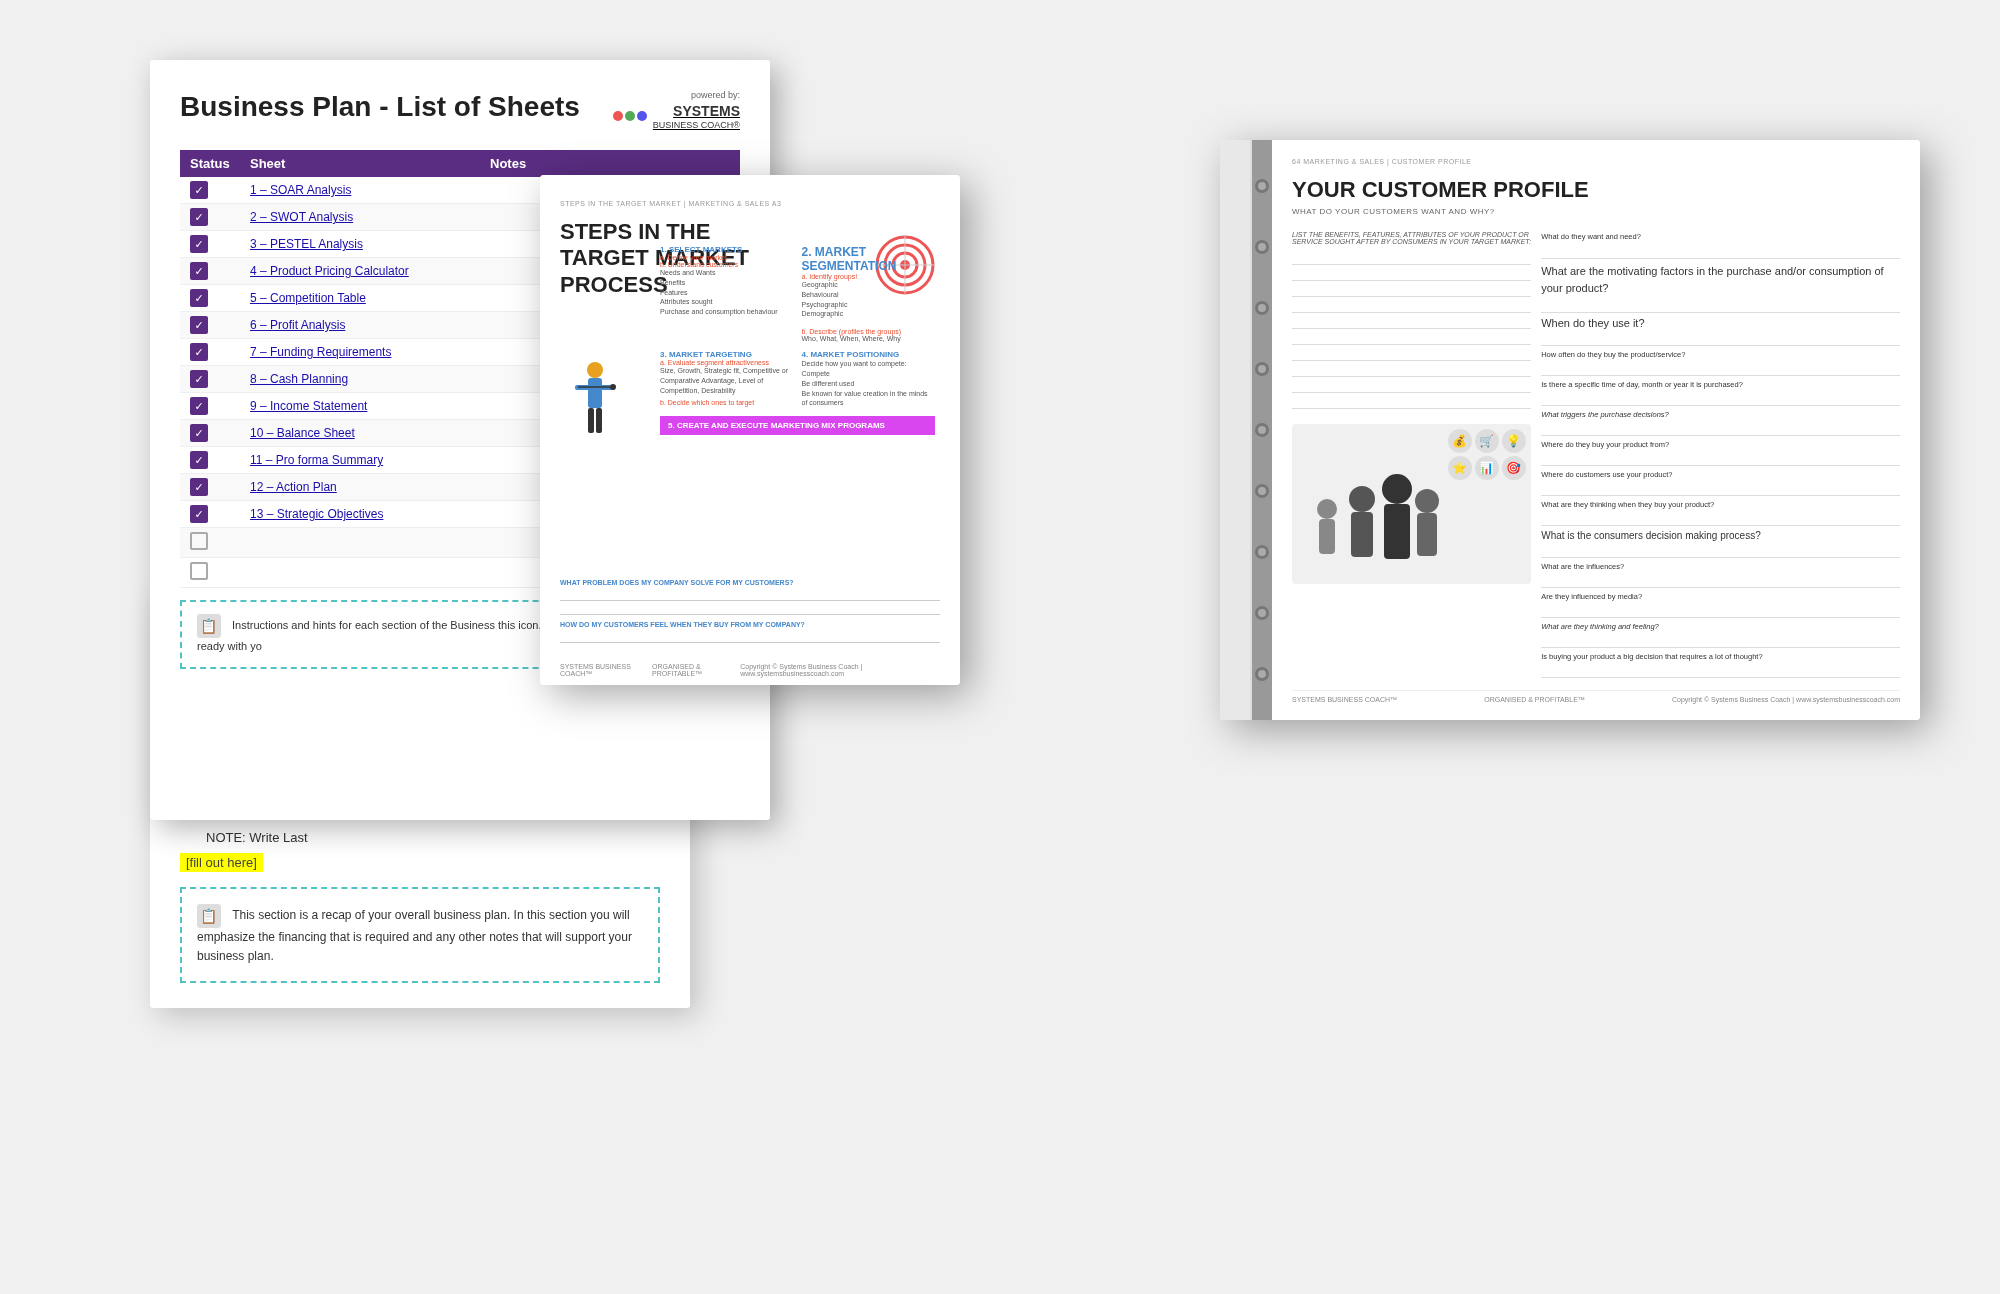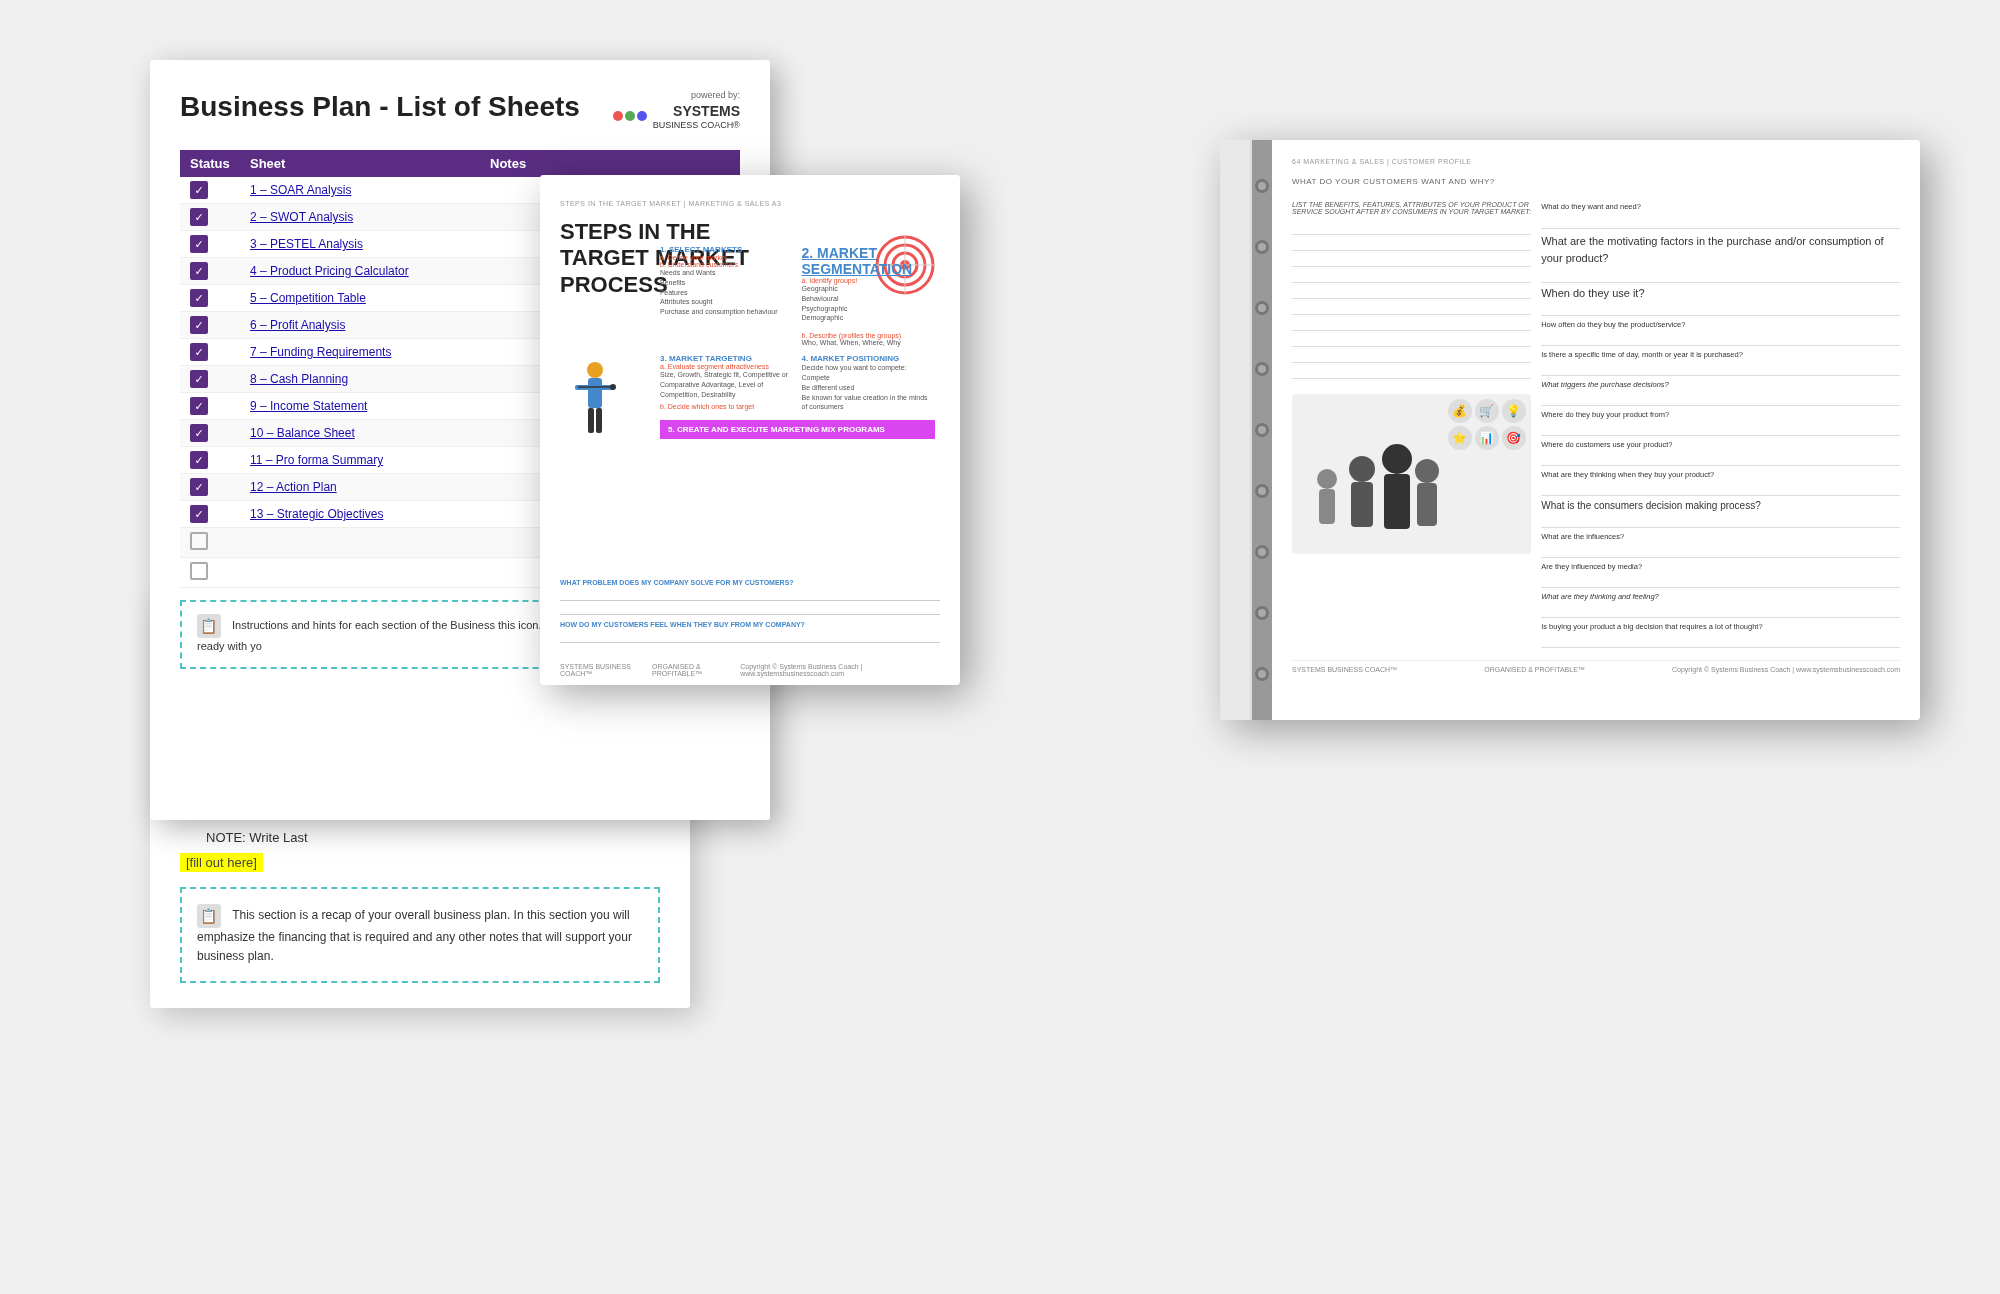--- a/index.html
+++ b/index.html
@@ -54,20 +54,21 @@
       font-size: 9px;
       color: #666;
       display: block;
     }
 
     .logo-brand {
       display: flex;
       align-items: center;
       gap: 6px;
       margin-top: 2px;
+      text-decoration: underline;
     }
 
     .logo-icon-circles {
       display: flex;
       gap: 2px;
     }
 
     .logo-circle {
       width: 10px;
       height: 10px;
@@ -531,21 +532,21 @@
 
       <div style="position:absolute;top:70px;left:120px;right:25px;">
         <div style="display:grid;grid-template-columns:1fr 1fr;gap:8px;font-size:8px;">
           <div>
             <div style="color:#4488cc;font-weight:bold;font-size:8px;">1. SELECT MARKETS</div>
             <div style="color:#e85030;font-size:7px;">a. Define your market</div>
             <div style="color:#e85030;font-size:7px;">b. Understand customers</div>
             <div style="color:#555;font-size:7px;line-height:1.4;">Needs and Wants<br>Benefits<br>Features<br>Attributes sought<br>Purchase and consumption behaviour</div>
           </div>
           <div>
-            <div style="color:#4488cc;font-weight:bold;font-size:14px;text-decoration:underline;">2. MARKET SEGMENTATION</div>
+            <div style="color:#4488cc;font-weight:bold;font-size:12px;">2. MARKET SEGMENTATION</div>
             <div style="color:#e85030;font-size:7px;">a. Identify groups!</div>
             <div style="color:#555;font-size:7px;line-height:1.4;">Geographic<br>Behavioural<br>Psychographic<br>Demographic</div>
             <br>
             <div style="color:#e85030;font-size:7px;">b. Describe (profiles the groups)</div>
             <div style="color:#555;font-size:7px;">Who, What, When, Where, Why</div>
           </div>
         </div>
         <div style="display:grid;grid-template-columns:1fr 1fr;gap:8px;font-size:8px;margin-top:8px;">
           <div>
             <div style="color:#4488cc;font-weight:bold;font-size:8px;">3. MARKET TARGETING</div>
@@ -590,20 +591,21 @@
       <div class="binding-ring"></div>
       <div class="binding-ring"></div>
       <div class="binding-ring"></div>
       <div class="binding-ring"></div>
       <div class="binding-ring"></div>
       <div class="binding-ring"></div>
     </div>
 
     <div class="book-right-page" style="flex:1;padding:18px 20px;">
       <div class="breadcrumb-nav">64  MARKETING &amp; SALES  |  CUSTOMER PROFILE</div>
+      <div class="customer-title">YOUR CUSTOMER PROFILE</div>
       <div class="customer-subtitle">WHAT DO YOUR CUSTOMERS WANT AND WHY?</div>
 
       <div class="right-content">
 
         <div class="right-text-col">
           <div style="font-size:7px;color:#555;font-style:italic;margin-bottom:6px;">LIST THE BENEFITS, FEATURES, ATTRIBUTES OF YOUR PRODUCT OR SERVICE SOUGHT AFTER BY CONSUMERS IN YOUR TARGET MARKET:</div>
           <div class="writing-lines">
             <div class="writing-line"></div>
             <div class="writing-line"></div>
             <div class="writing-line"></div>

